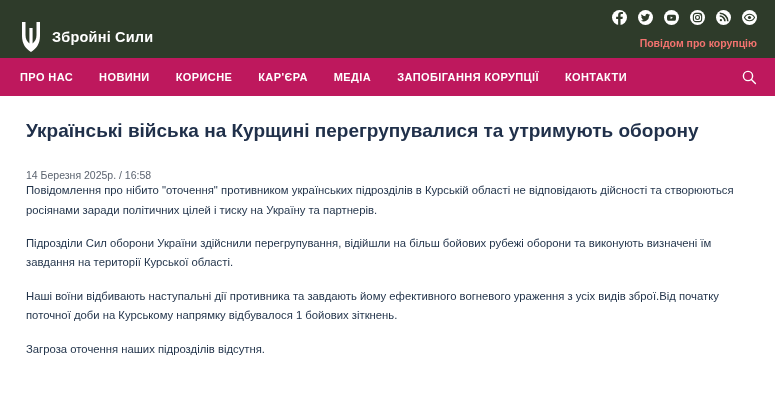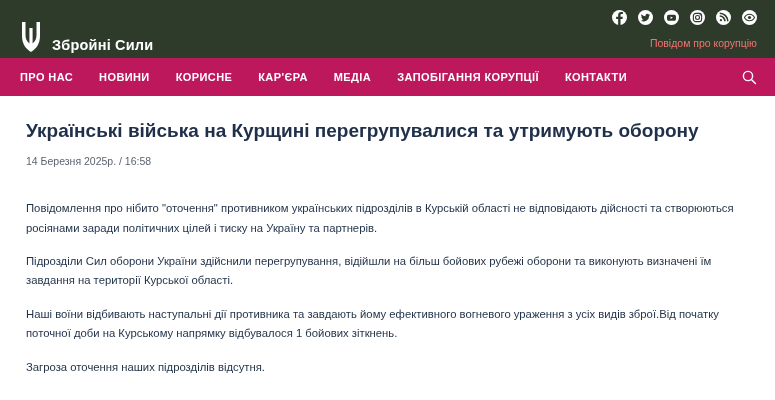--- a/index.html
+++ b/index.html
@@ -18,21 +18,21 @@
     background: #2e3b2a;
     height: 58px;
     display: flex;
     align-items: center;
     justify-content: space-between;
     padding: 0 18px 0 20px;
     color: #ffffff;
   }
   .brand {
     display: flex;
-    align-items: flex-end;
+    align-items: center;
     gap: 10px;
     margin-top: 16px;
   }
   .brand-emblem {
     width: 22px;
     height: 34px;
     display: flex;
     align-items: center;
     justify-content: center;
   }
@@ -42,20 +42,21 @@
     font-size: 14.5px;
     letter-spacing: .2px;
   }
   .brand-text div { white-space: nowrap; }
 
   .header-right {
     display: flex;
     flex-direction: column;
     align-items: flex-end;
     gap: 12px;
+    font-weight: bold;
   }
   .social {
     display: flex;
     align-items: center;
     gap: 11px;
   }
   .social span {
     width: 15px;
     height: 15px;
     display: inline-flex;
@@ -105,27 +106,27 @@
 
   
   .article {
     padding: 22px 26px 0 26px;
   }
   .article-title {
     font-size: 19px;
     font-weight: bold;
     color: #20304a;
     line-height: 1.32;
-    margin: 0 0 12px 0;
+    margin: 0 0 26px 0;
     max-width: 700px;
   }
   .article-date {
     font-size: 10.5px;
     color: #5c6470;
-    margin-bottom: 32px;
+    margin-bottom: 0;
   }
   .article-body p {
     font-size: 11.3px;
     line-height: 1.72;
     color: #1f3148;
     margin: 0 0 14px 0;
     max-width: 730px;
   }
 </style>
 </head>

